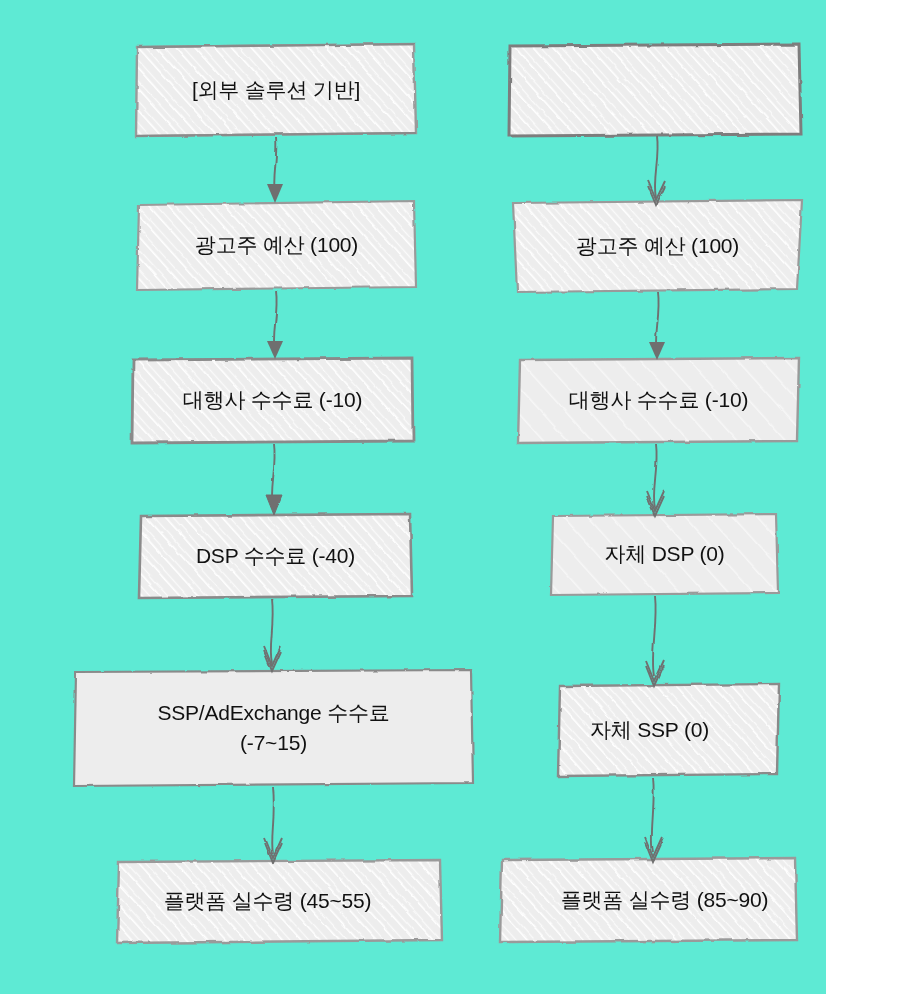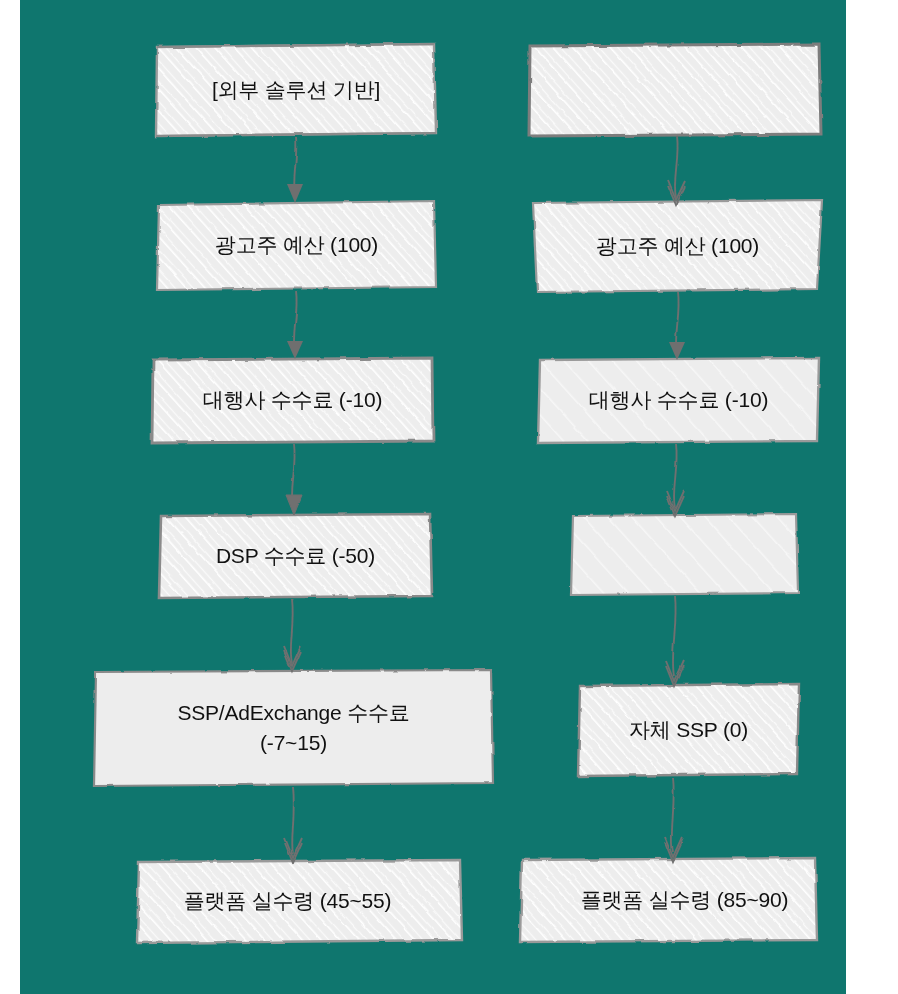--- a/index.html
+++ b/index.html
@@ -7,23 +7,22 @@
     padding: 0;
     background: #ffffff;
   }
   body {
     font-family: "Liberation Sans", "DejaVu Sans", sans-serif;
   }
   #canvas {
     position: relative;
     width: 826px;
     height: 994px;
-    background: #0f766e;
+    background: #5eead4;
     overflow: hidden;
-    margin-left: 20px;
   }
   #svg-layer {
     position: absolute;
     left: 0;
     top: 0;
     width: 898px;
     height: 994px;
   }
   .node {
     position: absolute;
@@ -172,43 +171,46 @@
 
   <div class="node" style="left:137px; top:201px; width:279px; height:89px;">
     <span class="label">광고주 예산 (100)</span>
   </div>
 
   <div class="node" style="left:132px; top:358px; width:281px; height:85px;">
     <span class="label">대행사 수수료 (-10)</span>
   </div>
 
   <div class="node" style="left:139px; top:514px; width:273px; height:84px;">
-    <span class="label">DSP 수수료 (-50)</span>
+    <span class="label">DSP 수수료 (-40)</span>
   </div>
 
   <div class="node two-line" style="left:74px; top:670px; width:399px; height:116px;">
     <span class="label">SSP/AdExchange 수수료
 (-7~15)</span>
   </div>
 
   <div class="node" style="left:105px; top:860px; width:325px; height:83px;text-align:right;">
     <span class="label">플랫폼 실수령 (45~55)</span>
   </div>
 
 
   <div class="node" style="left:513px; top:200px; width:289px; height:92px;">
     <span class="label">광고주 예산 (100)</span>
   </div>
 
   <div class="node" style="left:518px; top:358px; width:281px; height:85px;">
     <span class="label">대행사 수수료 (-10)</span>
   </div>
 
-
-  <div class="node" style="left:558px; top:684px; width:221px; height:92px;">
+  <div class="node" style="left:551px; top:514px; width:227px; height:81px;">
+    <span class="label">자체 DSP (0)</span>
+  </div>
+
+  <div class="node" style="left:539px; top:684px; width:221px; height:92px;">
     <span class="label">자체 SSP (0)</span>
   </div>
 
   <div class="node" style="left:500px; top:858px; width:297px; height:84px;padding-left:32px;">
     <span class="label">플랫폼 실수령 (85~90)</span>
   </div>
 
 </div>
 
 </body></html>

